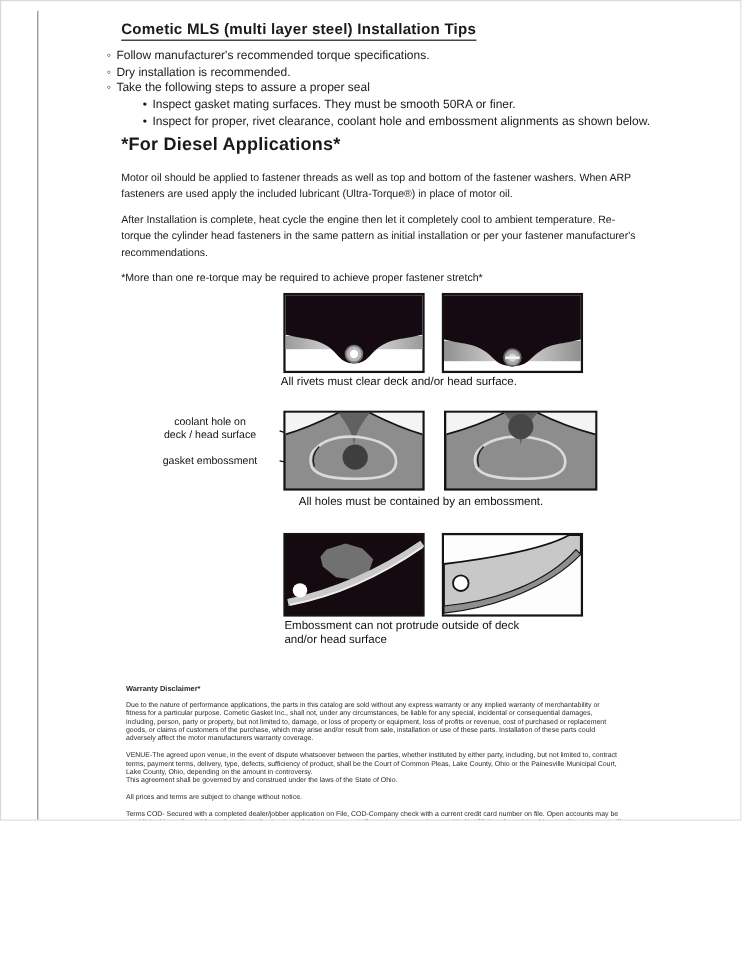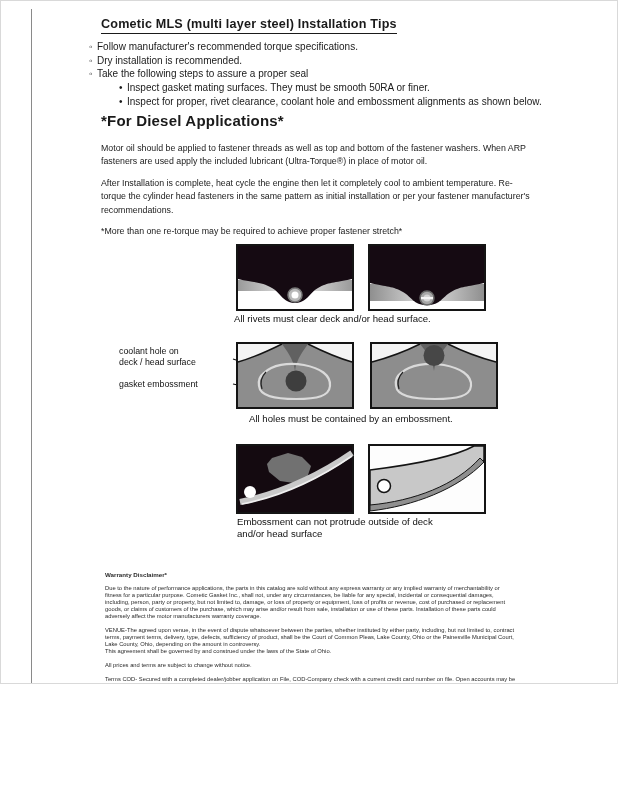--- a/index.html
+++ b/index.html
@@ -18,21 +18,21 @@
   .bullet.sub { margin-left:30px; }
 
   .diesel { position:absolute; left:100px; top:111px; width:430px; }
   .diesel h3 { margin:0 0 13px; font-size:15px; letter-spacing:.2px; }
   .diesel p { margin:0 0 8px; font-size:8.8px; line-height:13.4px; }
 
   .dlabel { position:absolute; width:118px; text-align:center; font-size:13.5px; letter-spacing:1px; color:#111;margin-top:16px; }
   .panel  { position:absolute; line-height:0; }
   .dcaption { position:absolute; font-size:9.6px; line-height:11.5px; color:#111; white-space:nowrap; }
 
-  .sidelabel { position:absolute; left:118px; width:112px; text-align:left;
+  .sidelabel { position:absolute; left:118px; width:112px; text-align:center;
                font-size:8.8px; line-height:10.8px; color:#111; }
   .connector-overlay { position:absolute; left:100px; top:330px; pointer-events:none; }
 
   .warranty { position:absolute; left:104px; top:570px; width:413px; font-size:5.8px;
               line-height:7px; color:#2a2a2a; }
   .warranty h4 { margin:0 0 7px; font-size:6.2px; }
   .wp { margin:0 0 7px; }
   .wp.tight { margin:0; }
 
   .code { position:absolute; left:388px; top:756px; font-size:13px; letter-spacing:1.2px; color:#1f1f1f; }

